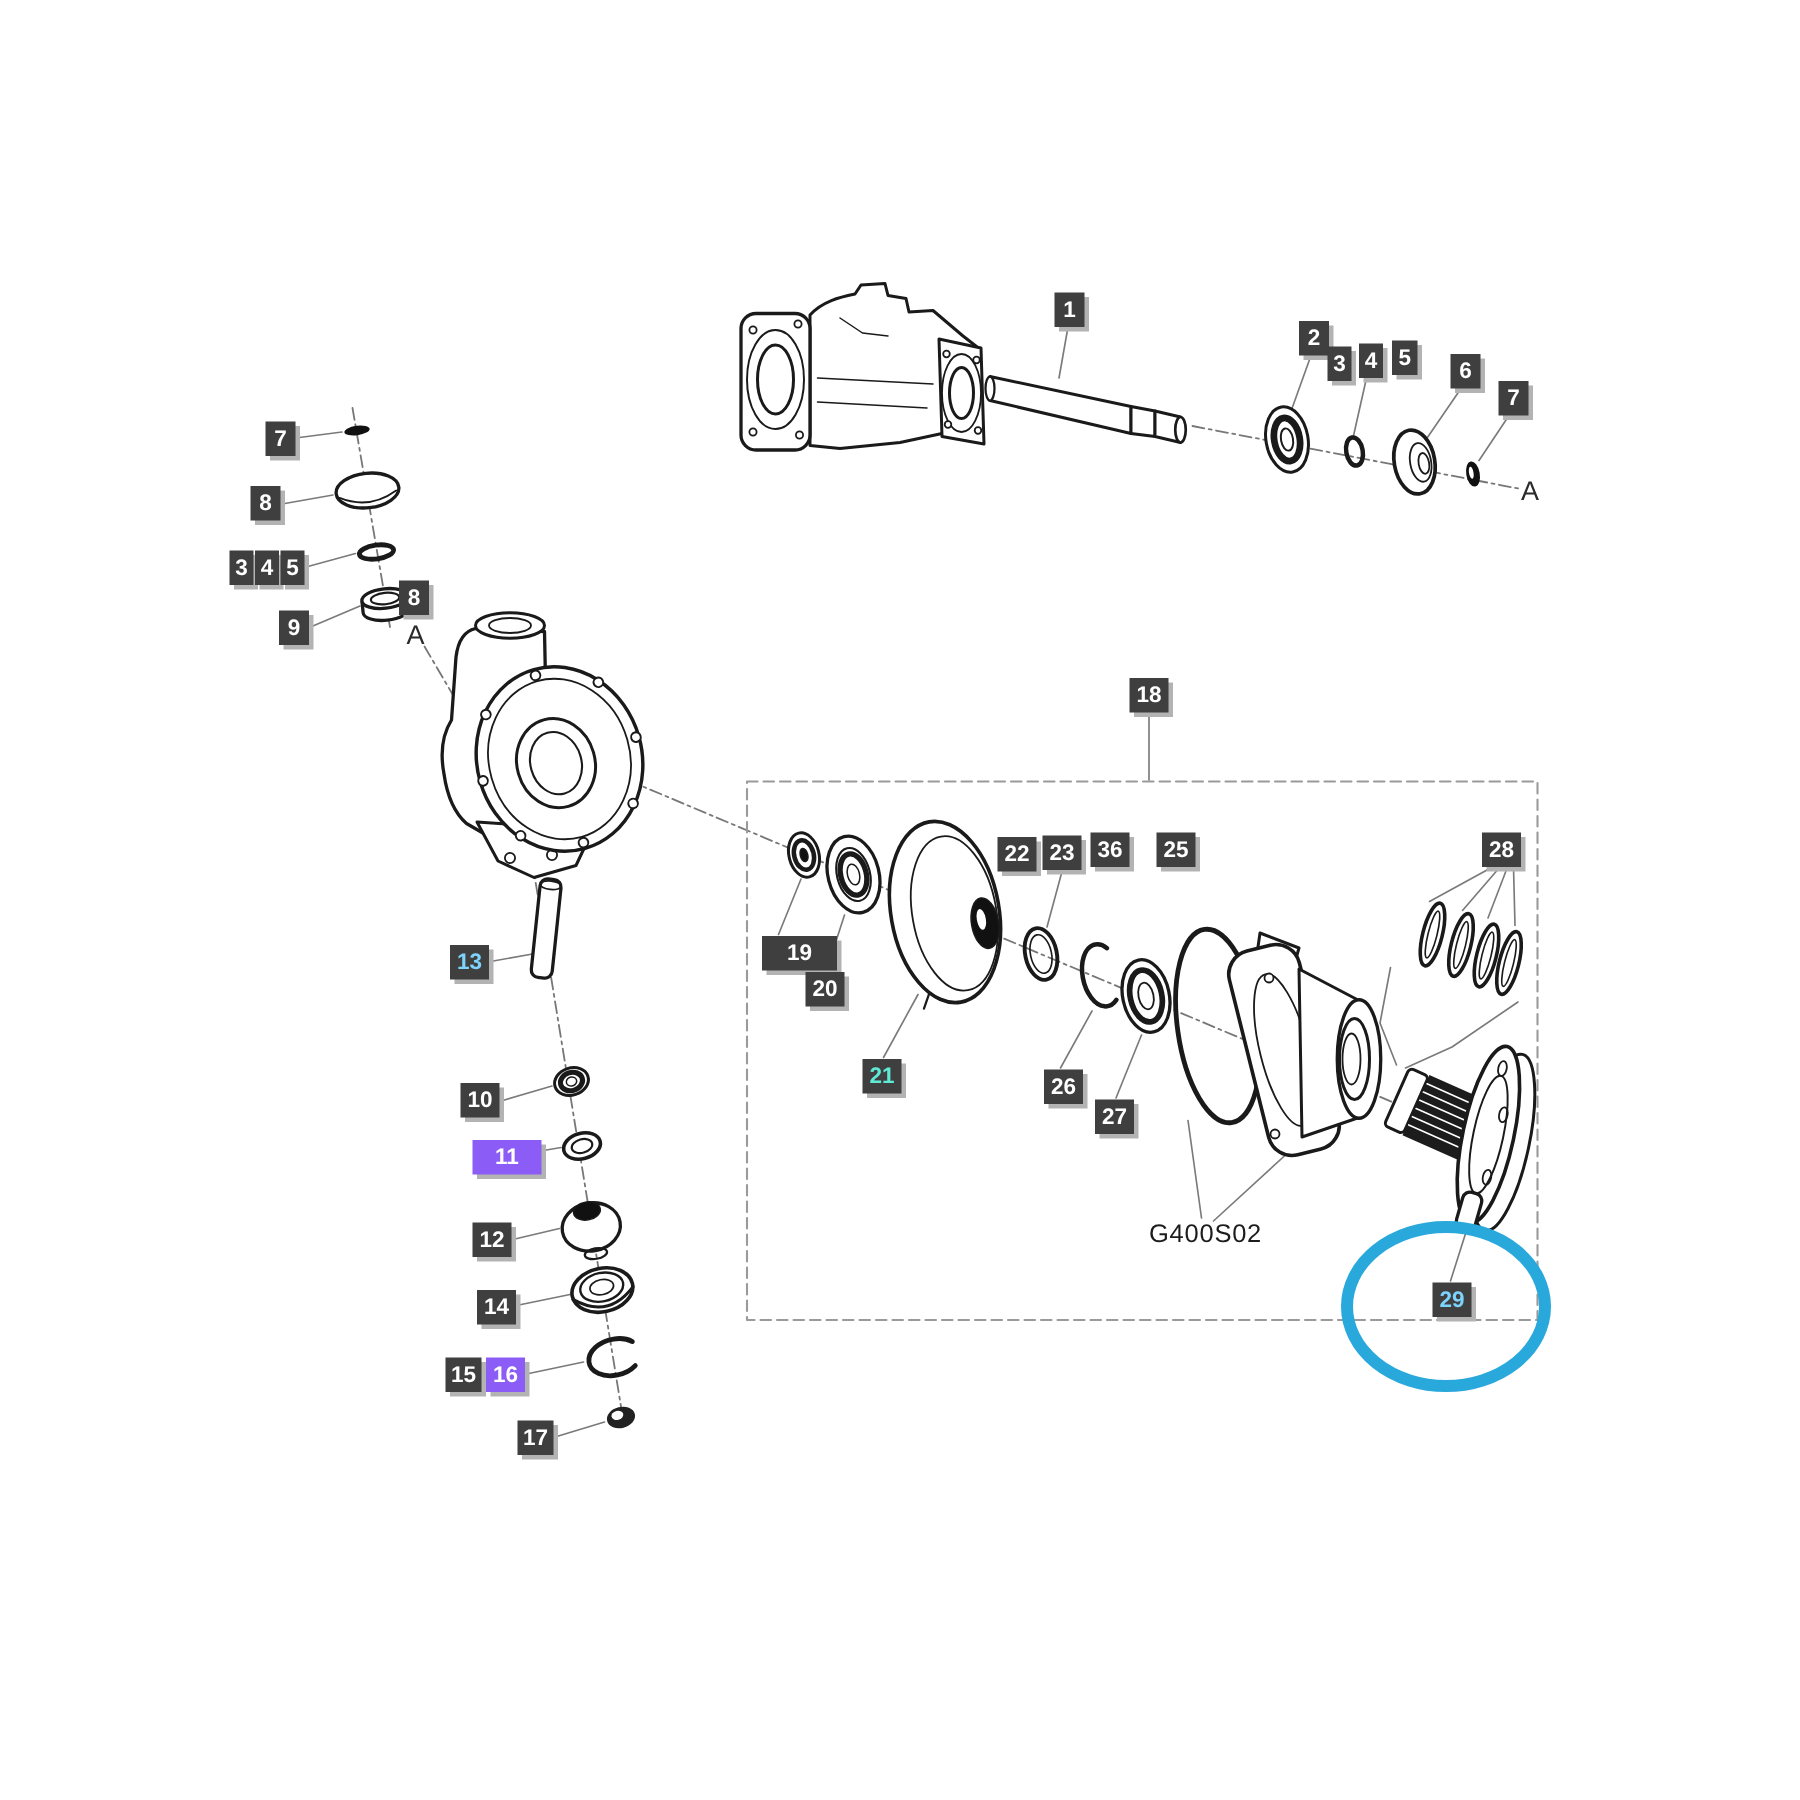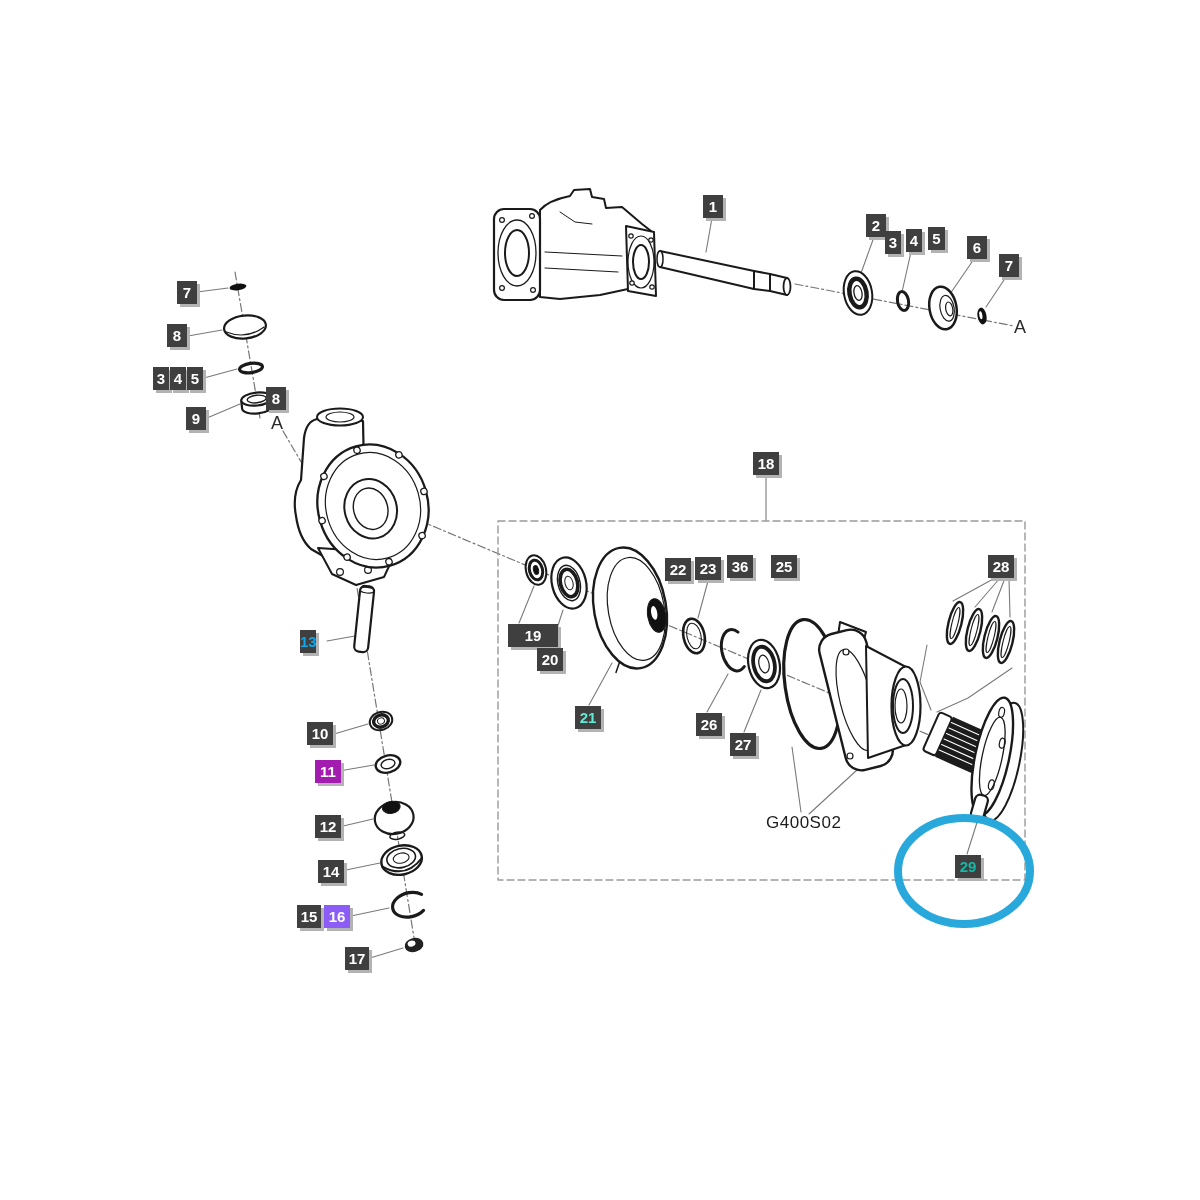--- a/index.html
+++ b/index.html
@@ -301,36 +301,36 @@
       <div class="plabel" style="left: 928px; top: 227px; width: 17px; background: rgb(63, 63, 63); color: rgb(255, 255, 255); box-shadow: rgb(179, 179, 179) 3px 3px 0px;">5</div>
       <div class="plabel" style="left: 967px; top: 236px; width: 20px; background: rgb(63, 63, 63); color: rgb(255, 255, 255); box-shadow: rgb(179, 179, 179) 3px 3px 0px;">6</div>
       <div class="plabel" style="left: 999px; top: 254px; width: 20px; background: rgb(63, 63, 63); color: rgb(255, 255, 255); box-shadow: rgb(179, 179, 179) 3px 3px 0px;">7</div>
       <div class="plabel" style="left: 177px; top: 281px; width: 20px; background: rgb(63, 63, 63); color: rgb(255, 255, 255); box-shadow: rgb(179, 179, 179) 3px 3px 0px;">7</div>
       <div class="plabel" style="left: 167px; top: 324px; width: 20px; background: rgb(63, 63, 63); color: rgb(255, 255, 255); box-shadow: rgb(179, 179, 179) 3px 3px 0px;">8</div>
       <div class="plabel" style="left: 153px; top: 367px; width: 16px; background: rgb(63, 63, 63); color: rgb(255, 255, 255); box-shadow: rgb(179, 179, 179) 3px 3px 0px;">3</div>
       <div class="plabel" style="left: 170px; top: 367px; width: 16px; background: rgb(63, 63, 63); color: rgb(255, 255, 255); box-shadow: rgb(179, 179, 179) 3px 3px 0px;">4</div>
       <div class="plabel" style="left: 187px; top: 367px; width: 16px; background: rgb(63, 63, 63); color: rgb(255, 255, 255); box-shadow: rgb(179, 179, 179) 3px 3px 0px;">5</div>
       <div class="plabel" style="left: 266px; top: 387px; width: 20px; background: rgb(63, 63, 63); color: rgb(255, 255, 255); box-shadow: rgb(179, 179, 179) 3px 3px 0px;">8</div>
       <div class="plabel" style="left: 186px; top: 407px; width: 20px; background: rgb(63, 63, 63); color: rgb(255, 255, 255); box-shadow: rgb(179, 179, 179) 3px 3px 0px;">9</div>
-      <div class="plabel" style="left: 300px; top: 630px; width: 16px; background: rgb(63, 63, 63); color: #0ea5e9; box-shadow: rgb(179, 179, 179) 3px 3px 0px;">13</div>
+      <div class="plabel" style="left: 300px; top: 630px; width: 26px; background: rgb(63, 63, 63); color: #7dd3fc; box-shadow: rgb(179, 179, 179) 3px 3px 0px;">13</div>
       <div class="plabel" style="left: 307px; top: 722px; width: 26px; background: rgb(63, 63, 63); color: rgb(255, 255, 255); box-shadow: rgb(179, 179, 179) 3px 3px 0px;">10</div>
-      <div class="plabel" style="left: 315px; top: 760px; width: 26px; background: #a21caf; color: rgb(255, 255, 255); box-shadow: rgb(179, 179, 179) 3px 3px 0px;">11</div>
+      <div class="plabel" style="left: 315px; top: 760px; width: 46px; background: #8b5cf6; color: rgb(255, 255, 255); box-shadow: rgb(179, 179, 179) 3px 3px 0px;">11</div>
       <div class="plabel" style="left: 315px; top: 815px; width: 26px; background: rgb(63, 63, 63); color: rgb(255, 255, 255); box-shadow: rgb(179, 179, 179) 3px 3px 0px;">12</div>
       <div class="plabel" style="left: 318px; top: 860px; width: 26px; background: rgb(63, 63, 63); color: rgb(255, 255, 255); box-shadow: rgb(179, 179, 179) 3px 3px 0px;">14</div>
       <div class="plabel" style="left: 297px; top: 905px; width: 24px; background: rgb(63, 63, 63); color: rgb(255, 255, 255); box-shadow: rgb(179, 179, 179) 3px 3px 0px;">15</div>
       <div class="plabel" style="left: 324px; top: 905px; width: 26px; background: #8b5cf6; color: rgb(255, 255, 255); box-shadow: rgb(179, 179, 179) 3px 3px 0px;">16</div>
       <div class="plabel" style="left: 345px; top: 947px; width: 24px; background: rgb(63, 63, 63); color: rgb(255, 255, 255); box-shadow: rgb(179, 179, 179) 3px 3px 0px;">17</div>
       <div class="plabel" style="left: 753px; top: 452px; width: 26px; background: rgb(63, 63, 63); color: rgb(255, 255, 255); box-shadow: rgb(179, 179, 179) 3px 3px 0px;">18</div>
       <div class="plabel" style="left: 508px; top: 624px; width: 50px; background: rgb(63, 63, 63); color: rgb(255, 255, 255); box-shadow: rgb(179, 179, 179) 3px 3px 0px;">19</div>
       <div class="plabel" style="left: 537px; top: 648px; width: 26px; background: rgb(63, 63, 63); color: rgb(255, 255, 255); box-shadow: rgb(179, 179, 179) 3px 3px 0px;">20</div>
       <div class="plabel" style="left: 575px; top: 706px; width: 26px; background: rgb(63, 63, 63); color: #5eead4; box-shadow: rgb(179, 179, 179) 3px 3px 0px;">21</div>
       <div class="plabel" style="left: 665px; top: 558px; width: 26px; background: rgb(63, 63, 63); color: rgb(255, 255, 255); box-shadow: rgb(179, 179, 179) 3px 3px 0px;">22</div>
       <div class="plabel" style="left: 695px; top: 557px; width: 26px; background: rgb(63, 63, 63); color: rgb(255, 255, 255); box-shadow: rgb(179, 179, 179) 3px 3px 0px;">23</div>
       <div class="plabel" style="left: 727px; top: 555px; width: 26px; background: rgb(63, 63, 63); color: rgb(255, 255, 255); box-shadow: rgb(179, 179, 179) 3px 3px 0px;">36</div>
       <div class="plabel" style="left: 755px; top: 555px; width: 26px; background: rgb(63, 63, 63); color: rgb(255, 255, 255); box-shadow: rgb(179, 179, 179) 3px 3px 0px; margin-left: 16px;">25</div>
       <div class="plabel" style="left: 696px; top: 713px; width: 26px; background: rgb(63, 63, 63); color: rgb(255, 255, 255); box-shadow: rgb(179, 179, 179) 3px 3px 0px;">26</div>
       <div class="plabel" style="left: 730px; top: 733px; width: 26px; background: rgb(63, 63, 63); color: rgb(255, 255, 255); box-shadow: rgb(179, 179, 179) 3px 3px 0px;">27</div>
       <div class="plabel" style="left: 988px; top: 555px; width: 26px; background: rgb(63, 63, 63); color: rgb(255, 255, 255); box-shadow: rgb(179, 179, 179) 3px 3px 0px;">28</div>
-      <div class="plabel" style="left: 955px; top: 855px; width: 26px; background: rgb(63, 63, 63); color: #14b8a6; box-shadow: rgb(179, 179, 179) 3px 3px 0px;">29</div>
+      <div class="plabel" style="left: 955px; top: 855px; width: 26px; background: rgb(63, 63, 63); color: #7dd3fc; box-shadow: rgb(179, 179, 179) 3px 3px 0px;">29</div>
       <div class="amark" style="left: 271px; top: 413px;">A</div>
       <div class="amark" style="left: 1014px; top: 317px;">A</div>
     </div>
 </div>
 
 </body></html>

